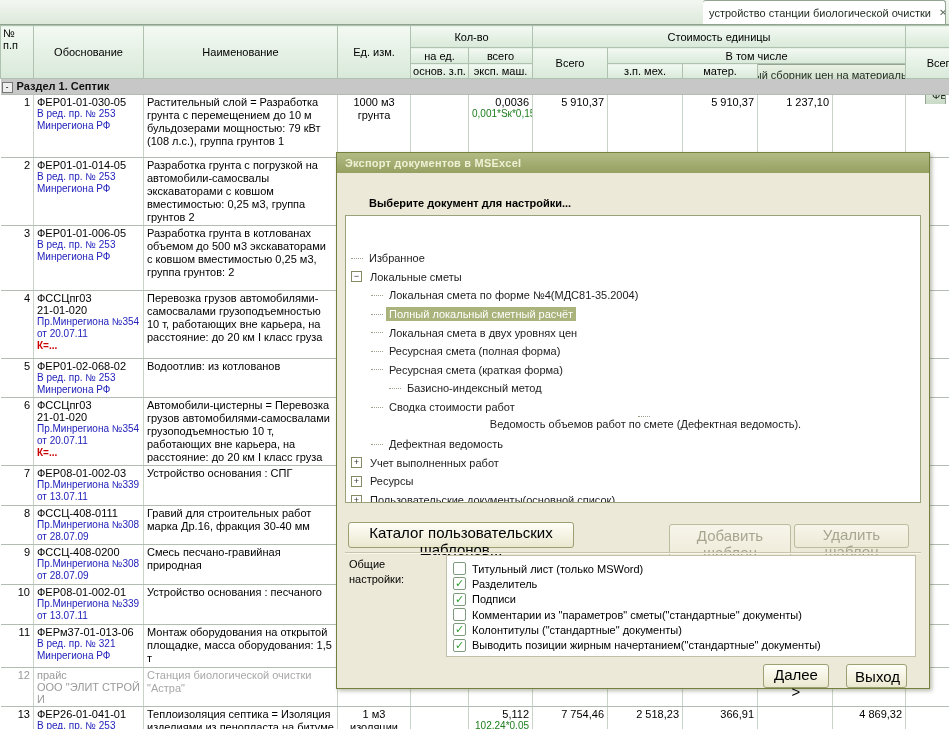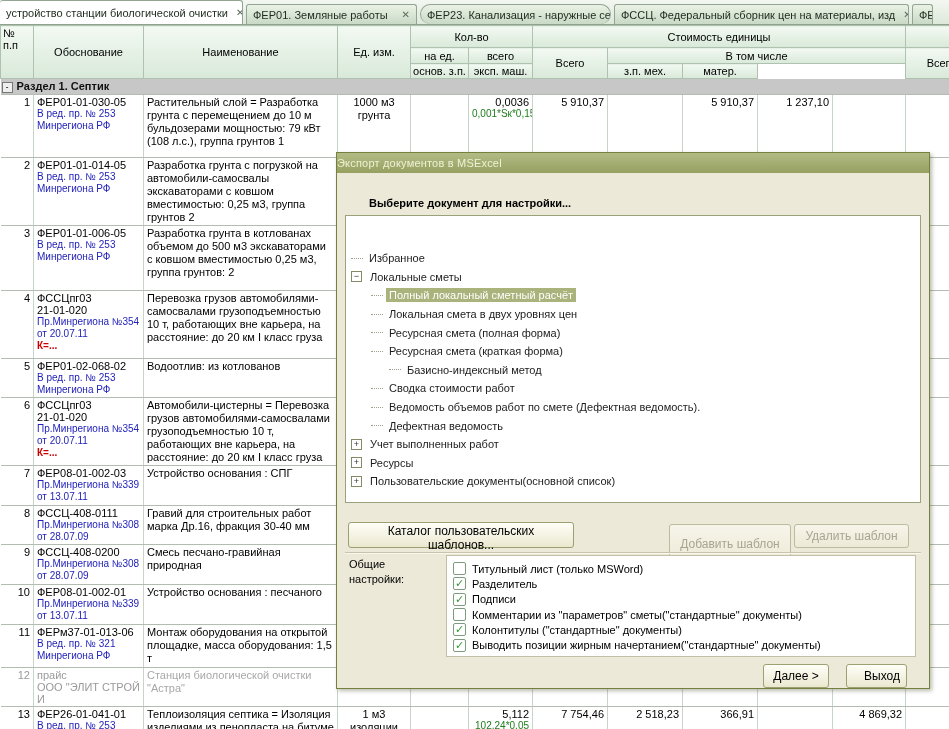--- a/index.html
+++ b/index.html
@@ -6,21 +6,21 @@
   body{
     width:949px;height:729px;overflow:hidden;position:relative;
     font-family:"Liberation Sans","DejaVu Sans",sans-serif;font-size:11px;
     background:#ffffff;color:#000;
   }
   
   .tabbar{
     position:absolute;left:0;top:0;width:949px;height:25px;
     background:linear-gradient(#f3f7f1,#dde9db);
     border-bottom:1px solid #8fa28f;
-    display:flex;align-items:flex-end;box-sizing:border-box;
+    display:flex;align-items:flex-end;box-sizing:border-box;flex-direction:column;
   }
   .tab{
     height:20px;box-sizing:border-box;display:flex;align-items:center;
     padding:0 6px;margin-right:3px;white-space:nowrap;overflow:hidden;
     border:1px solid #93a493;border-bottom:none;border-radius:3px 3px 0 0;
     background:linear-gradient(#eaf2e6,#c9dac6);color:#1d2a1d;flex:0 0 auto;
   }
   .tab.active{background:#fff;height:24px;border-left:none;}
   .tab .tx{margin-left:auto;padding-left:8px;font-weight:bold;color:#5c6a5c;font-size:10px;}
   
@@ -54,21 +54,21 @@
   .formula{color:#1c7d1c;font-size:10px;line-height:12px;}
   tr.grayrow .code,tr.grayrow td.num{color:#9a9a9a;}
   tr.grayrow td.name{color:#a8a8a8;}
   
   .dialog{
     position:absolute;left:336px;top:152px;width:594px;height:537px;
     background:#ece9d8;border:1px solid #75803f;box-sizing:border-box;
     box-shadow:2px 2px 4px rgba(60,70,30,.35);
   }
   .titlebar{
-    height:20px;line-height:20px;font-weight:normal;
+    height:20px;line-height:20px;padding-left:8px;font-weight:bold;
     background:linear-gradient(#b2bb84,#95a061);color:#eff1d4;
     letter-spacing:.2px;
   }
   .dlg-heading{position:absolute;left:32px;top:44px;font-weight:bold;}
   .tree{
     position:absolute;left:8px;top:62px;width:576px;height:288px;
     background:#fff;border:1px solid #99a27b;box-sizing:border-box;
     overflow:hidden;padding-top:5px;
   }
   .titem{height:18.6px;display:flex;align-items:center;white-space:nowrap;}
@@ -76,21 +76,21 @@
   .ebox{
     display:inline-block;width:9px;height:9px;border:1px solid #848b64;background:#fff;
     font-size:9px;line-height:8px;text-align:center;color:#333;margin-right:5px;flex:0 0 auto;
   }
   .titem .lbl{padding:1px 3px;color:#1c1c1c;}
   .titem .lbl.sel{background:#a9b37b;color:#fff;}
   .xpbtn{
     position:absolute;box-sizing:border-box;
     background:linear-gradient(#fffef7,#ebe8d0);
     border:1px solid #9ba172;border-radius:3px;
-    font-family:inherit;font-size:12px;color:#000;cursor:default;
+    font-family:inherit;font-size:15px;color:#000;cursor:default;
   }
   .xpbtn.disabled{color:#a6a690;border-color:#b9bc9d;background:linear-gradient(#f7f5ea,#ece9d6);}
   #btn-catalog{left:11px;top:369px;width:226px;height:26px;}
   #btn-add{left:332px;top:371px;width:122px;height:40px;}
   #btn-del{left:457px;top:371px;width:115px;height:24px;}
   .sep{position:absolute;left:8px;right:8px;top:399px;border-top:1px solid #c8c4ab;border-bottom:1px solid #faf8ee;}
   .settings-label{position:absolute;left:12px;top:404px;line-height:15px;}
   .checkpanel{
     position:absolute;left:109px;top:402px;width:470px;height:102px;
     background:#fff;border:1px solid #c2bfa6;box-sizing:border-box;
@@ -435,20 +435,24 @@
       <div class="titem" style="padding-left: 5px; margin-top: 28px;">
         <span class="dash"></span>
         <span class="lbl">Избранное</span>
       </div>
       <div class="titem" style="padding-left: 5px;">
         <span class="ebox">−</span>
         <span class="lbl">Локальные сметы</span>
       </div>
       <div class="titem" style="padding-left: 25px;">
         <span class="dash"></span>
+        <span class="lbl">Локальная смета по форме №4(МДС81-35.2004)</span>
+      </div>
+      <div class="titem" style="padding-left: 25px;">
+        <span class="dash"></span>
         <span class="lbl sel">Полный локальный сметный расчёт</span>
       </div>
       <div class="titem" style="padding-left: 25px;">
         <span class="dash"></span>
         <span class="lbl">Локальная смета в двух уровнях цен</span>
       </div>
       <div class="titem" style="padding-left: 25px;">
         <span class="dash"></span>
         <span class="lbl">Ресурсная смета (полная форма)</span>
       </div>
@@ -457,21 +461,21 @@
         <span class="lbl">Ресурсная смета (краткая форма)</span>
       </div>
       <div class="titem" style="padding-left: 35px; margin-left: 8px;">
         <span class="dash"></span>
         <span class="lbl">Базисно-индексный метод</span>
       </div>
       <div class="titem" style="padding-left: 25px;">
         <span class="dash"></span>
         <span class="lbl">Сводка стоимости работ</span>
       </div>
-      <div class="titem" style="padding-left: 25px;">
+      <div class="titem" style="padding-left: 25px; flex-direction: column;">
         <span class="dash"></span>
         <span class="lbl">Ведомость объемов работ по смете (Дефектная ведомость).</span>
       </div>
       <div class="titem" style="padding-left: 25px;">
         <span class="dash"></span>
         <span class="lbl">Дефектная ведомость</span>
       </div>
       <div class="titem" style="padding-left: 5px;">
         <span class="ebox">+</span>
         <span class="lbl">Учет выполненных работ</span>

